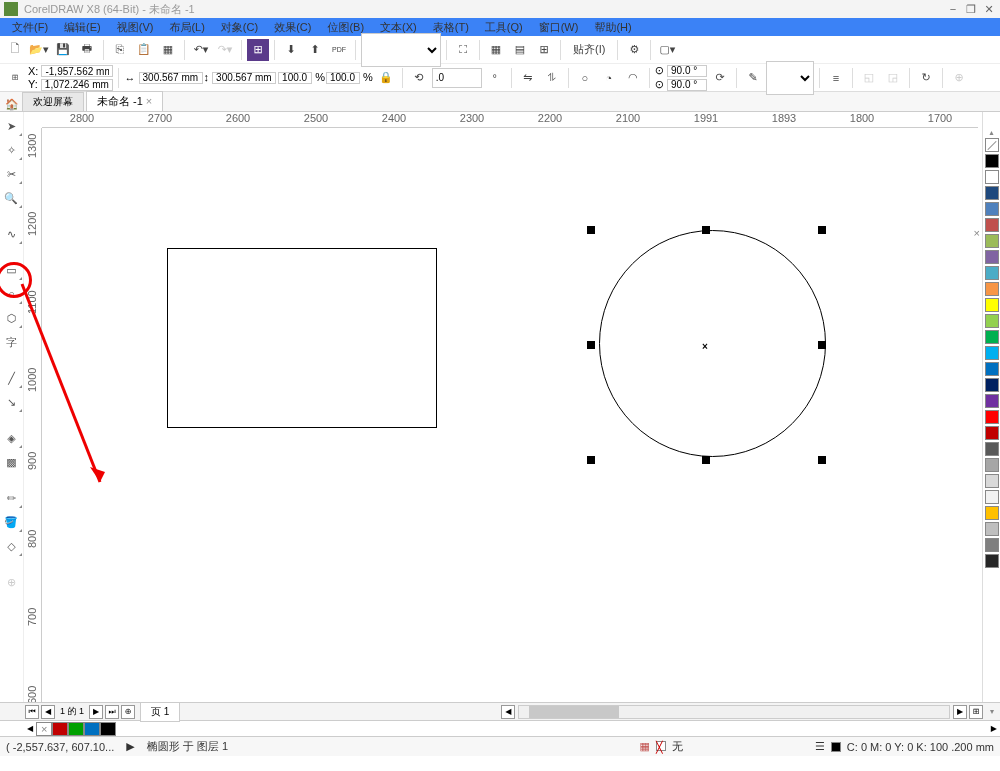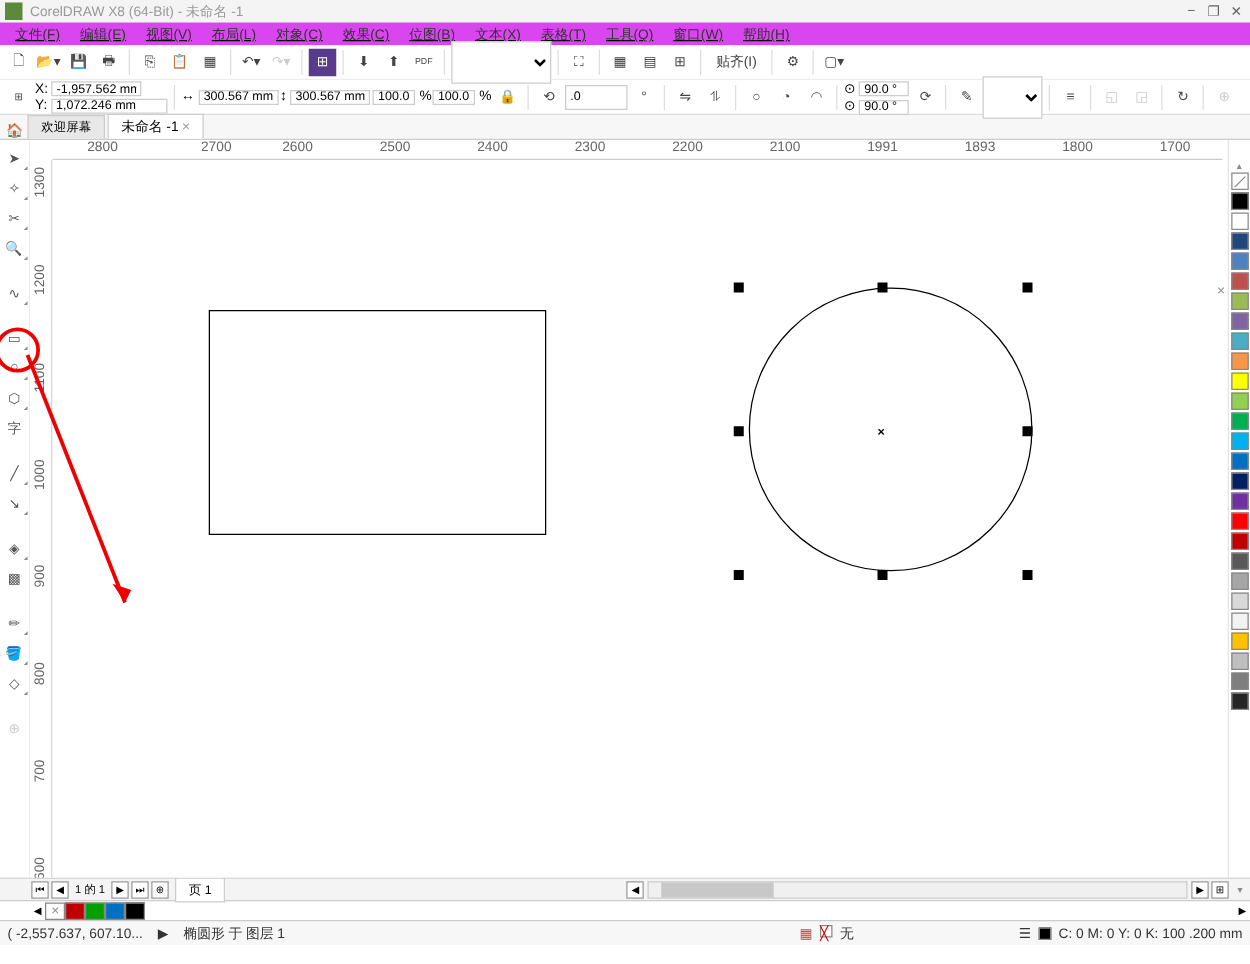--- a/index.html
+++ b/index.html
@@ -3,21 +3,21 @@
 <meta charset="utf-8">
 <style>
 * { margin: 0; padding: 0; box-sizing: border-box; font-family: "Microsoft YaHei", Arial, sans-serif; font-size: 11px; }
 body { background: #fff; width: 1000px; height: 771px; overflow: hidden; position: relative; }
 
 .titlebar { height: 18px; background: #f4f4f4; display: flex; align-items: center; padding: 0 4px; color: #999; }
 .titlebar .logo { width: 14px; height: 14px; background: #5a8a3a; margin-right: 6px; }
 .titlebar .win-controls { margin-left: auto; display: flex; gap: 4px; }
 .titlebar .win-controls span { width: 14px; height: 12px; display: inline-flex; align-items: center; justify-content: center; color: #666; }
 
-.menubar { height: 18px; background: #d946ef; display: flex; padding: 0 4px; text-decoration: underline; }
+.menubar { height: 18px; background: #3b82f6; display: flex; padding: 0 4px; }
 .menubar .menu-item { padding: 2px 8px; color: #333; }
 
 .toolbar1 { height: 28px; background: #fff; border-bottom: 1px solid #eee; display: flex; align-items: center; padding: 0 4px; gap: 2px; }
 .toolbar2 { height: 28px; background: #fff; border-bottom: 1px solid #ddd; display: flex; align-items: center; padding: 0 4px; gap: 2px; }
 
 .tb-btn { width: 22px; height: 22px; display: inline-flex; align-items: center; justify-content: center; border: 1px solid transparent; color: #444; }
 .tb-sep { width: 1px; height: 20px; background: #ddd; margin: 0 3px; }
 .tb-input { height: 20px; border: 1px solid #ccc; padding: 0 3px; font-size: 10px; }
 .tb-select { height: 20px; border: 1px solid #ccc; padding: 16px 3px; font-size: 10px; background: #fff; }
 
@@ -127,21 +127,21 @@
   <span class="tb-sep"></span>
   <span class="tb-btn">⚙</span>
   <span class="tb-sep"></span>
   <span class="tb-btn">▢▾</span>
 </div>
 
 <div class="toolbar2">
   <span class="tb-btn" style="font-size:8px">⊞</span>
   <div style="display:flex;flex-direction:column;font-size:9px;gap:1px">
     <div><span>X:</span> <input class="tb-input" style="width: 72px; height: 12px;" value="-1,957.562 mm"></div>
-    <div><span>Y:</span> <input class="tb-input" style="width: 93px; height: 12px;" value="1,072.246 mm"></div>
+    <div><span>Y:</span> <input class="tb-input" style="width: 72px; height: 12px;" value="1,072.246 mm"></div>
   </div>
   <span class="tb-sep"></span>
   <div style="display:flex;flex-direction:row;font-size:9px;gap:1px">
     <div><span>↔</span> <input class="tb-input" style="width: 64px; height: 12px;" value="300.567 mm"></div>
     <div><span>↕</span> <input class="tb-input" style="width: 64px; height: 12px;" value="300.567 mm"></div>
   </div>
   <div style="display:flex;flex-direction:row;font-size:9px;gap:1px">
     <div><input class="tb-input" style="width: 34px; height: 12px;" value="100.0"> <span>%</span></div>
     <div><input class="tb-input" style="width: 34px; height: 12px;" value="100.0"> <span>%</span></div>
   </div>
@@ -214,21 +214,21 @@
     <div class="tool">🪣<span class="corner"></span></div>
     <div class="tool">◇<span class="corner"></span></div>
     <div class="tool" style="height:10px"></div>
     <div class="tool" style="color:#ccc">⊕</div>
   </div>
 
   <div class="canvas-area">
     <span class="close-x">×</span>
     <div class="ruler-h" id="ruler-h">
         <span class="tick-label" style="left: 40px;">2800</span>
-        <span class="tick-label" style="left: 118px; margin-left: 13px;">2700</span>
+        <span class="tick-label" style="left: 118px;">2700</span>
         <span class="tick-label" style="left: 196px;">2600</span>
         <span class="tick-label" style="left: 274px;">2500</span>
         <span class="tick-label" style="left: 352px;">2400</span>
         <span class="tick-label" style="left: 430px;">2300</span>
         <span class="tick-label" style="left: 508px;">2200</span>
         <span class="tick-label" style="left: 586px;">2100</span>
         <span class="tick-label" style="left: 664px;">1991</span>
         <span class="tick-label" style="left: 742px;">1893</span>
         <span class="tick-label" style="left: 820px;">1800</span>
         <span class="tick-label" style="left: 898px;">1700</span>

